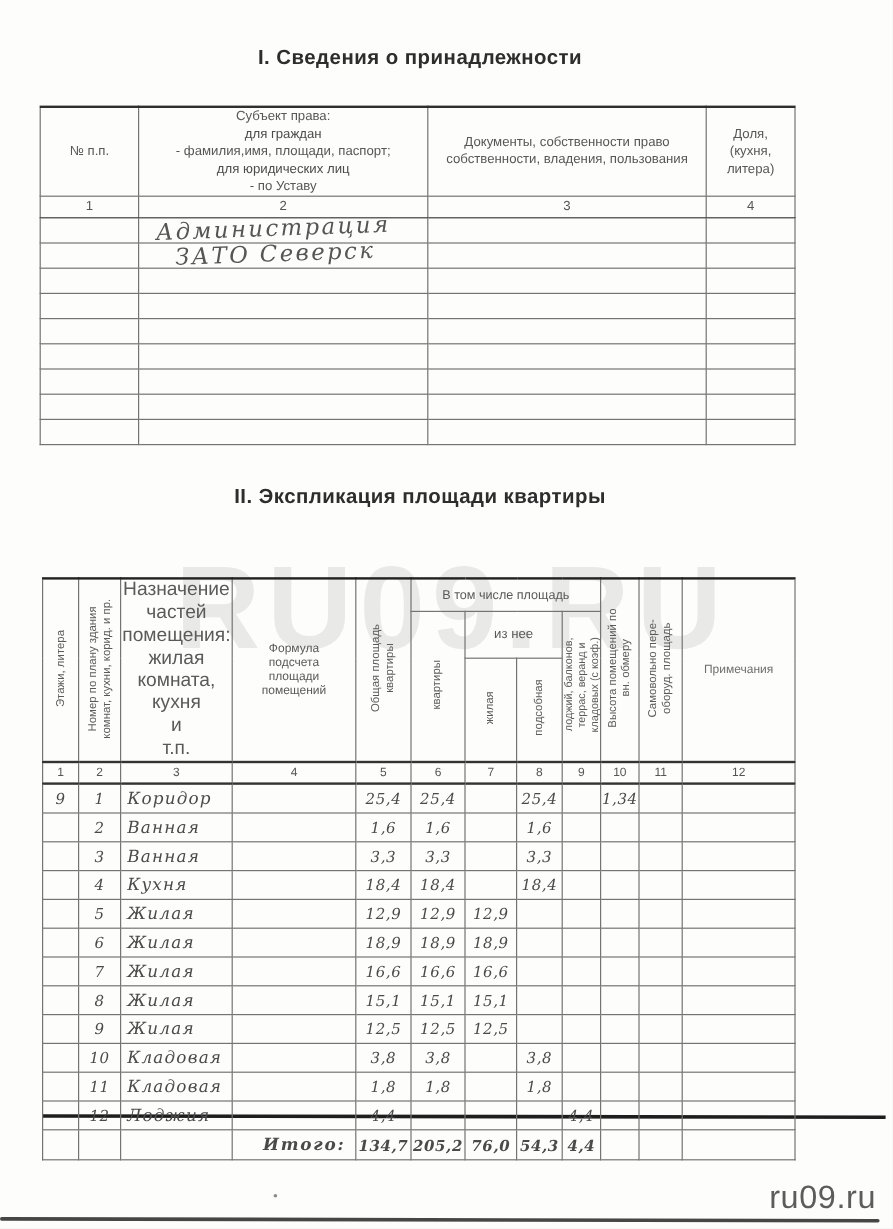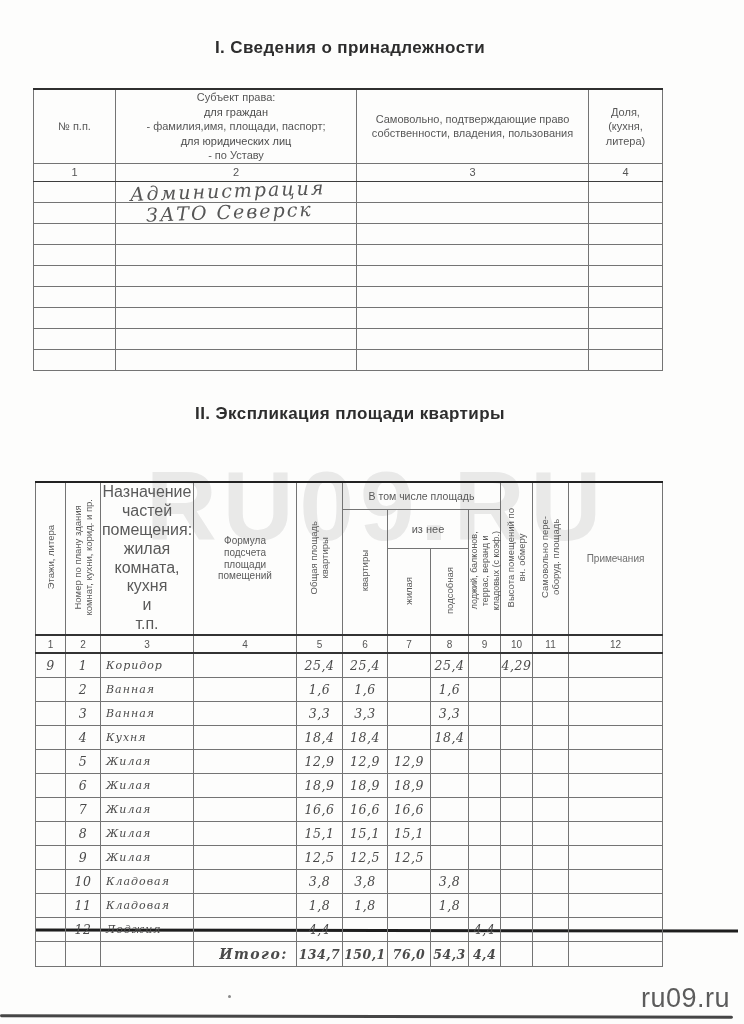--- a/index.html
+++ b/index.html
@@ -64,21 +64,21 @@
     display:inline-block; writing-mode:vertical-rl; transform:rotate(180deg);
     white-space:pre-line; line-height:1.2; text-align:center; max-height:132px;
   }
   .expl td.bcell { height:23px; }
   .expl tr.totals td { height:24px;font-weight:bold; }
 
   .hw {
     font-family:"DejaVu Serif", serif; font-style:italic;
     color:#4a4a4a; font-size:12.5px; letter-spacing:.5px;
   }
-  .expl td.nm { text-align:left; padding-left:5px; font-size:11px; letter-spacing:1px; white-space:nowrap; }
+  .expl td.nm { text-align:left; padding-left:5px; font-size:14px; letter-spacing:1px; white-space:nowrap; }
   .expl td.itogo { text-align:right; padding-right:8px; font-size:14px; letter-spacing:1.5px; }
 
   
   .thickline { left:35px; top:929px; width:703px; height:3px; background:#1e1e1e; transform:rotate(.08deg); }
   .bottomline { left:0; top:1015px; width:733px; height:2.5px; background:#464646; border-radius:2px; transform:rotate(.12deg); }
   .dot { left:228px; top:995px; width:3px; height:3px; background:#8a8a8a; border-radius:50%; }
   .site { left:641px; top:983px; font-size:27px; color:#5c5c5c; letter-spacing:.5px; }
 </style>
 </head>
 <body>
@@ -99,21 +99,21 @@
     <thead>
       <tr class="hrow">
         <th>№ п.п.</th>
         <th>
           <span>Субъект права:</span><br>
           <span class="b">для граждан</span><br>
           <span>- фамилия,имя, площади, паспорт;</span><br>
           <span class="b">для юридических лиц</span><br>
           <span>- по Уставу</span>
         </th>
-        <th class="pre">Самовольно, подтверждающие право
+        <th class="pre">Документы, собственности право
 собственности, владения, пользования</th>
         <th class="pre">Доля,
 (кухня,
 литера)</th>
       </tr>
       <tr class="nums">
         <td>1</td>
         <td>2</td>
         <td>3</td>
         <td>4</td>
@@ -254,21 +254,21 @@
         <tr>
           <td class="bcell hw">9</td>
           <td class="bcell hw">1</td>
           <td class="bcell hw nm">Коридор</td>
           <td class="bcell hw"></td>
           <td class="bcell hw">25,4</td>
           <td class="bcell hw">25,4</td>
           <td class="bcell hw"></td>
           <td class="bcell hw">25,4</td>
           <td class="bcell hw"></td>
-          <td class="bcell hw">4,29</td>
+          <td class="bcell hw">1,34</td>
           <td class="bcell hw"></td>
           <td class="bcell hw"></td>
         </tr>
         <tr>
           <td class="bcell hw"></td>
           <td class="bcell hw">2</td>
           <td class="bcell hw nm">Ванная</td>
           <td class="bcell hw"></td>
           <td class="bcell hw">1,6</td>
           <td class="bcell hw">1,6</td>
@@ -418,21 +418,21 @@
           <td class="bcell hw"></td>
           <td class="bcell hw"></td>
           <td class="bcell hw"></td>
         </tr>
         <tr class="totals">
           <td class="hw"></td>
           <td class="hw"></td>
           <td class="hw"></td>
           <td class="hw itogo">Итого:</td>
           <td class="hw">134,7</td>
-          <td class="hw">150,1</td>
+          <td class="hw">205,2</td>
           <td class="hw">76,0</td>
           <td class="hw">54,3</td>
           <td class="hw">4,4</td>
           <td class="hw"></td>
           <td class="hw"></td>
           <td class="hw"></td>
         </tr>
       </tbody>
   </table>
 

